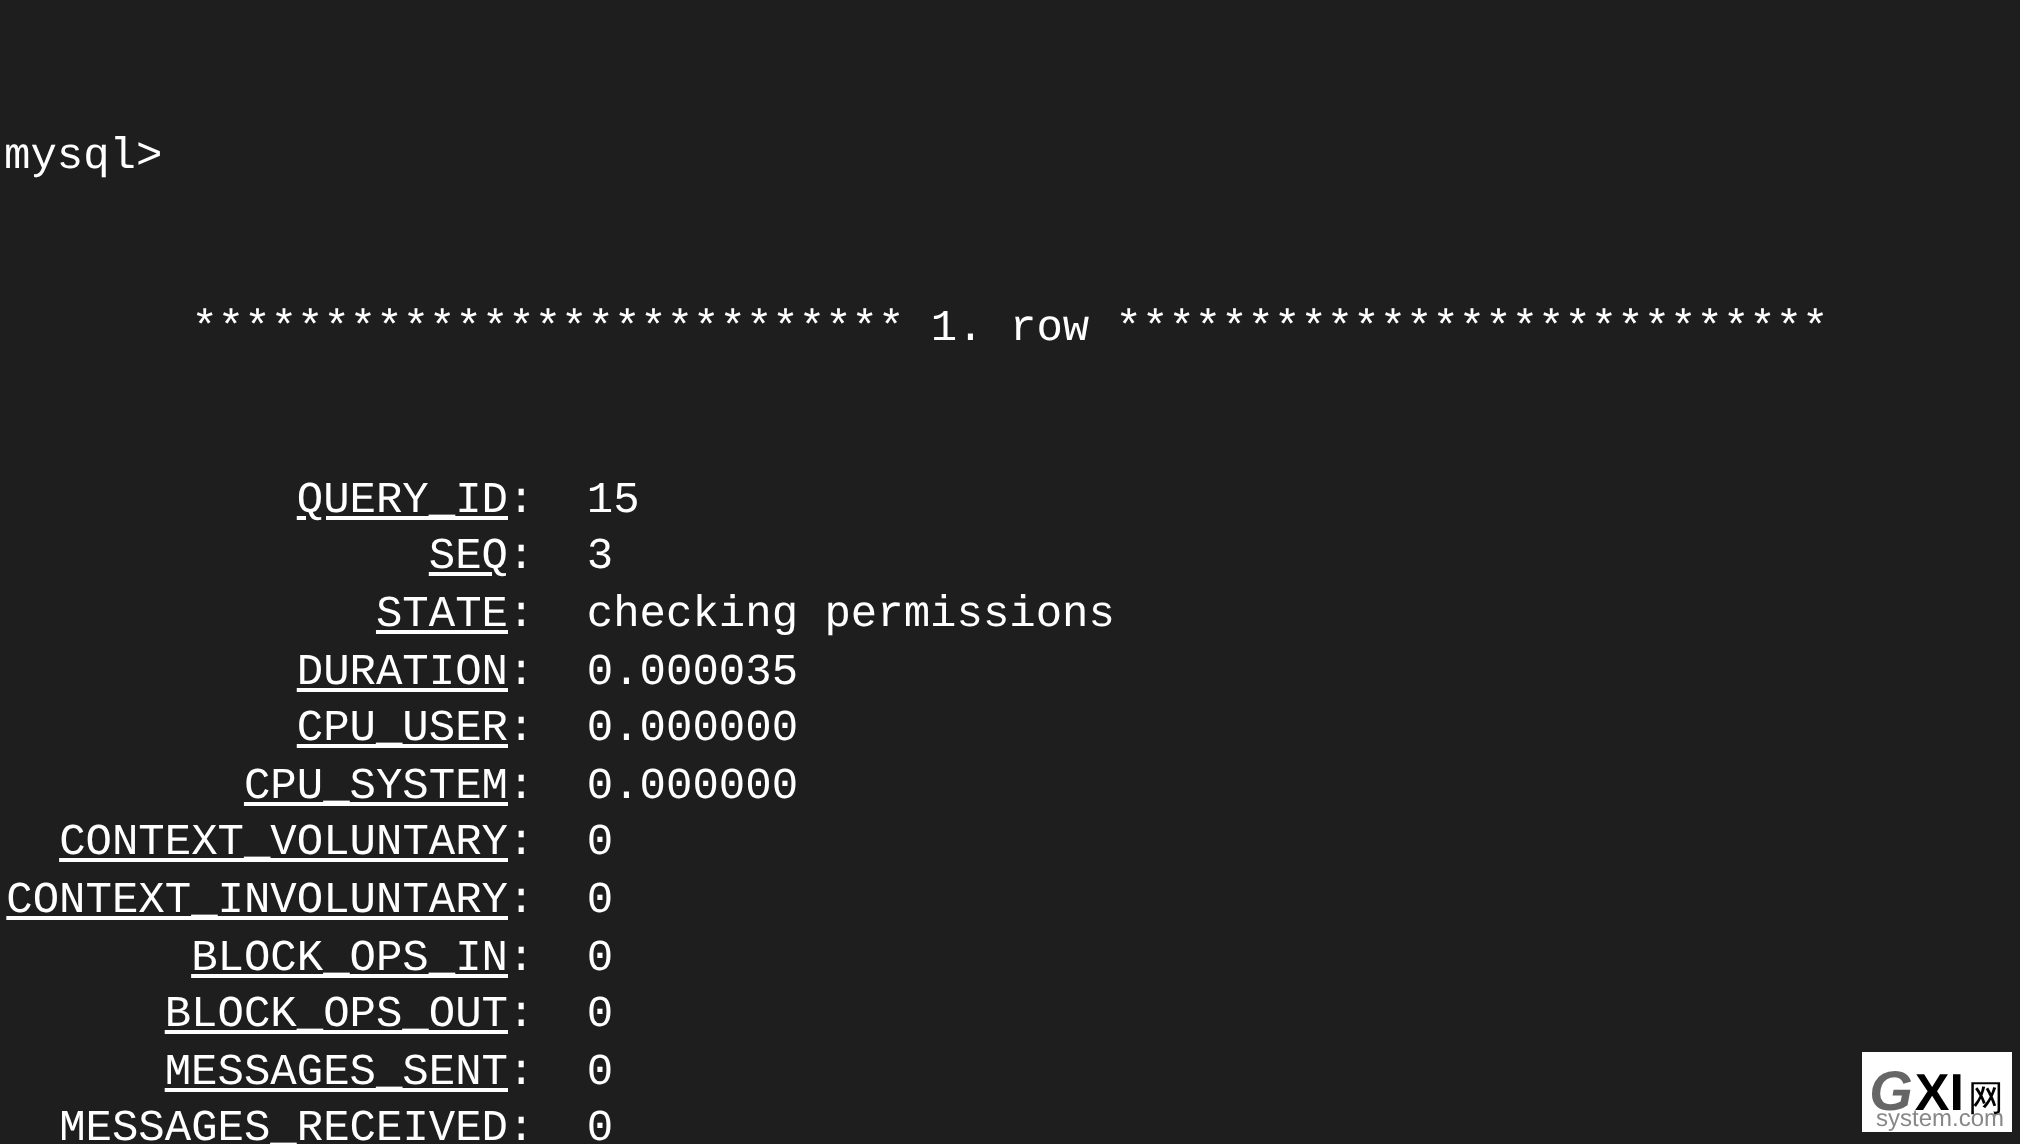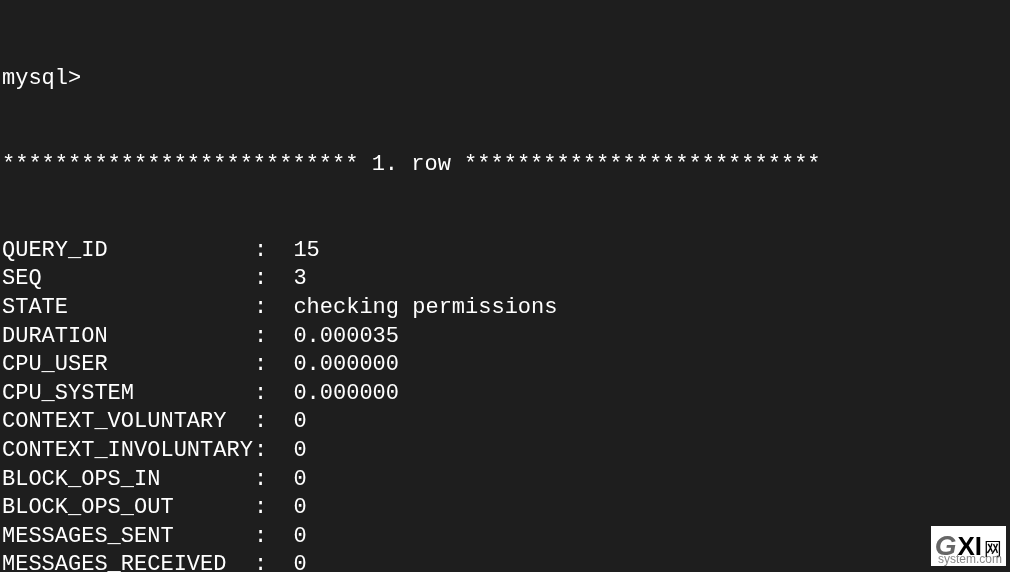--- a/index.html
+++ b/index.html
@@ -20,28 +20,30 @@
       position: relative;
     }
     .terminal {
       white-space: pre;
     }
     .prompt-line {
       display: flex;
     }
     .row-header {
       display: block;
+      text-align: center;
     }
     .field-row {
       display: flex;
     }
     .field-label {
       width: 252px;
-      text-align: left;
+      text-align: right;
       flex-shrink: 0;
+      text-decoration: underline;
     }
     .field-sep {
       flex-shrink: 0;
     }
     .field-value {
       flex-shrink: 0;
       margin-left: 13px;
     }
     .watermark {
       position: absolute;

